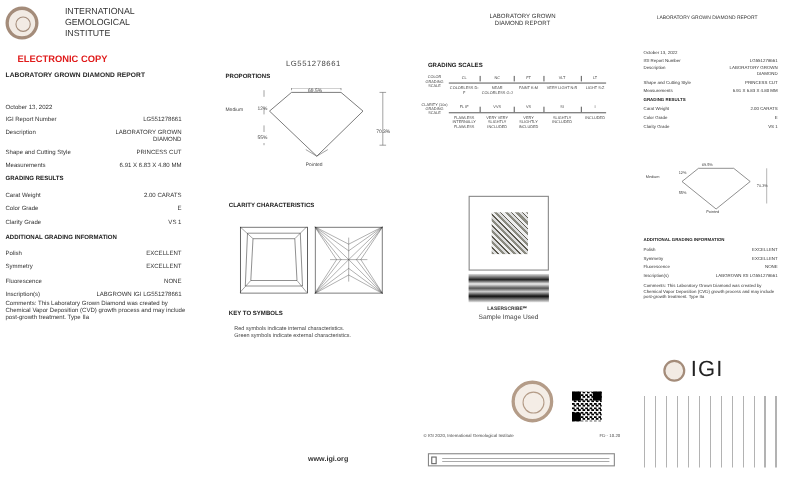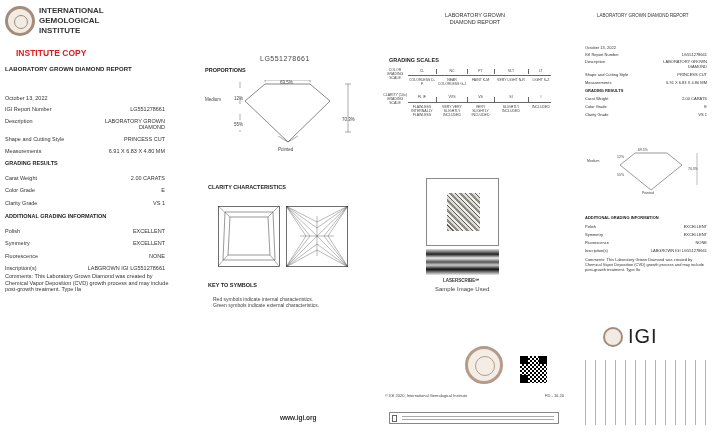--- a/index.html
+++ b/index.html
@@ -13,21 +13,21 @@
   .panel { position: absolute; top: 0; height: 437px; }
   .p1 { left: 0; width: 200px; }
   .p2 { left: 200px; width: 175px; }
   .p3 { left: 375px; width: 200px; }
   .p4 { left: 575px; width: 145px; }
 
   
   .logo-row { position: absolute; left: 5px; top: 6px; display: flex; align-items: center; }
   .seal { width: 30px; height: 30px; border-radius: 50%; border: 3px solid #a48c7a; background: #f2ebe4; position: relative; }
   .seal::after { content: ""; position: absolute; left: 6px; top: 6px; width: 12px; height: 12px; border-radius: 50%; border: 1px solid #a48c7a; }
-  .org-name { margin-left: 4px; font-size: 8px; font-weight: bold; line-height: 10px; color: #333; width: 90px; }
+  .org-name { margin-left: 24px; font-size: 8px; font-weight: normal; line-height: 10px; color: #333; width: 90px; }
   .ecopy { position: absolute; left: 16px; top: 48px; font-size: 8.5px; font-weight: bold; color: #e01b1b; }
   .rep-title { position: absolute; left: 5px; top: 66px; font-size: 6px; font-weight: bold; color: #222; letter-spacing: 0.1px; }
 
   .kv { position: absolute; left: 5px; width: 160px; font-size: 5.5px; display: flex; justify-content: space-between; color: #333; }
   .kv .v { text-align: right; }
   .sec { position: absolute; left: 5px; font-size: 5.5px; font-weight: bold; color: #222; }
   .date { position: absolute; left: 5px; top: 95px; font-size: 5.5px; color: #333; }
   .comments { position: absolute; left: 5px; top: 273px; width: 165px; font-size: 5.5px; line-height: 6.5px; color: #333; }
 
   
@@ -79,21 +79,21 @@
     background: repeating-linear-gradient(90deg,#555 0 1px,transparent 1px 10px); opacity: 0.45; }
 </style>
 </head>
 <body>
 
 <div class="panel p1">
   <div class="logo-row">
     <div class="seal"></div>
     <div class="org-name">INTERNATIONAL GEMOLOGICAL INSTITUTE</div>
   </div>
-  <div class="ecopy">INSTITUTE COPY</div>
+  <div class="ecopy">ELECTRONIC COPY</div>
   <div class="rep-title">LABORATORY GROWN DIAMOND REPORT</div>
 
   <div class="date">October 13, 2022</div>
 
   <div class="kv" style="top:106px">
     <span>IGI Report Number</span>
     <span class="v">LG551278661</span>
   </div>
   <div class="kv" style="top:118px">
     <span>Description</span>

